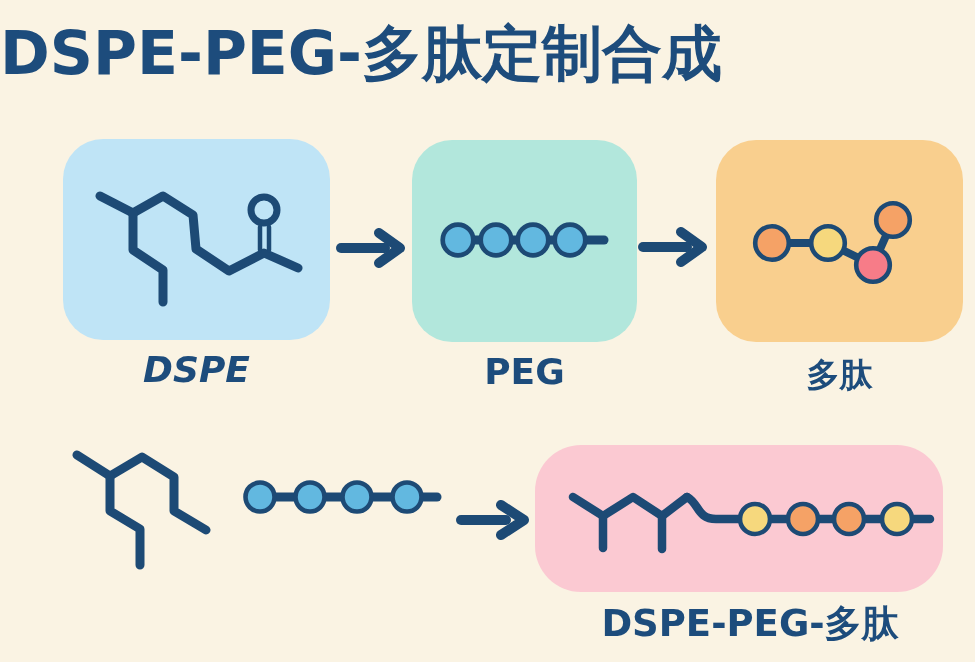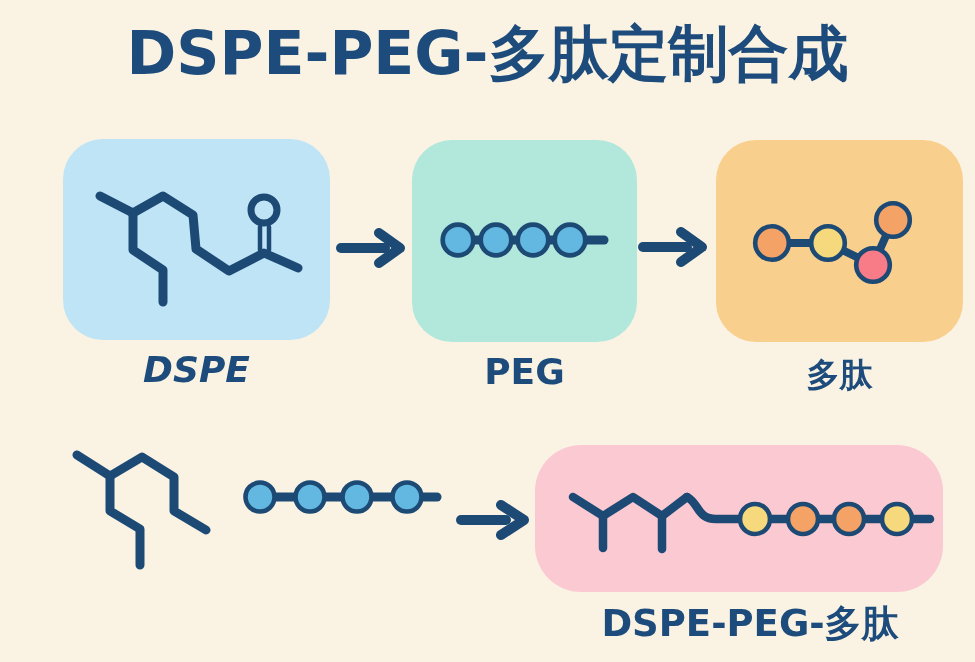--- a/index.html
+++ b/index.html
@@ -18,21 +18,21 @@
   *{margin:0;padding:0;box-sizing:border-box;}
   html,body{width:975px;height:662px;overflow:hidden;}
   body{
     background:var(--background);
     font-family:"DejaVu Sans","Liberation Sans",sans-serif;
     position:relative;
   }
   .stage{position:absolute;inset:0;width:975px;height:662px;}
   .title{
     position:absolute;left:0;top:14px;width:975px;
-    text-align:center;
+    text-align:left;
     font-size:60px;font-weight:800;
     color:var(--title-navy);
     letter-spacing:0px;
   }
   .box{position:absolute;z-index:1;}
   .box-dspe{left:63px;top:139px;width:267px;height:201px;border-radius:40px;background:var(--dspe-box);}
   .box-peg{left:412px;top:140px;width:225px;height:202px;border-radius:40px;background:var(--peg-box);}
   .box-peptide{left:716px;top:140px;width:247px;height:202px;border-radius:40px;background:var(--peptide-box);}
   .box-product{left:535px;top:445px;width:408px;height:147px;border-radius:46px;background:var(--product-box);}
   .drawing{position:absolute;left:0;top:0;width:975px;height:662px;z-index:2;}

